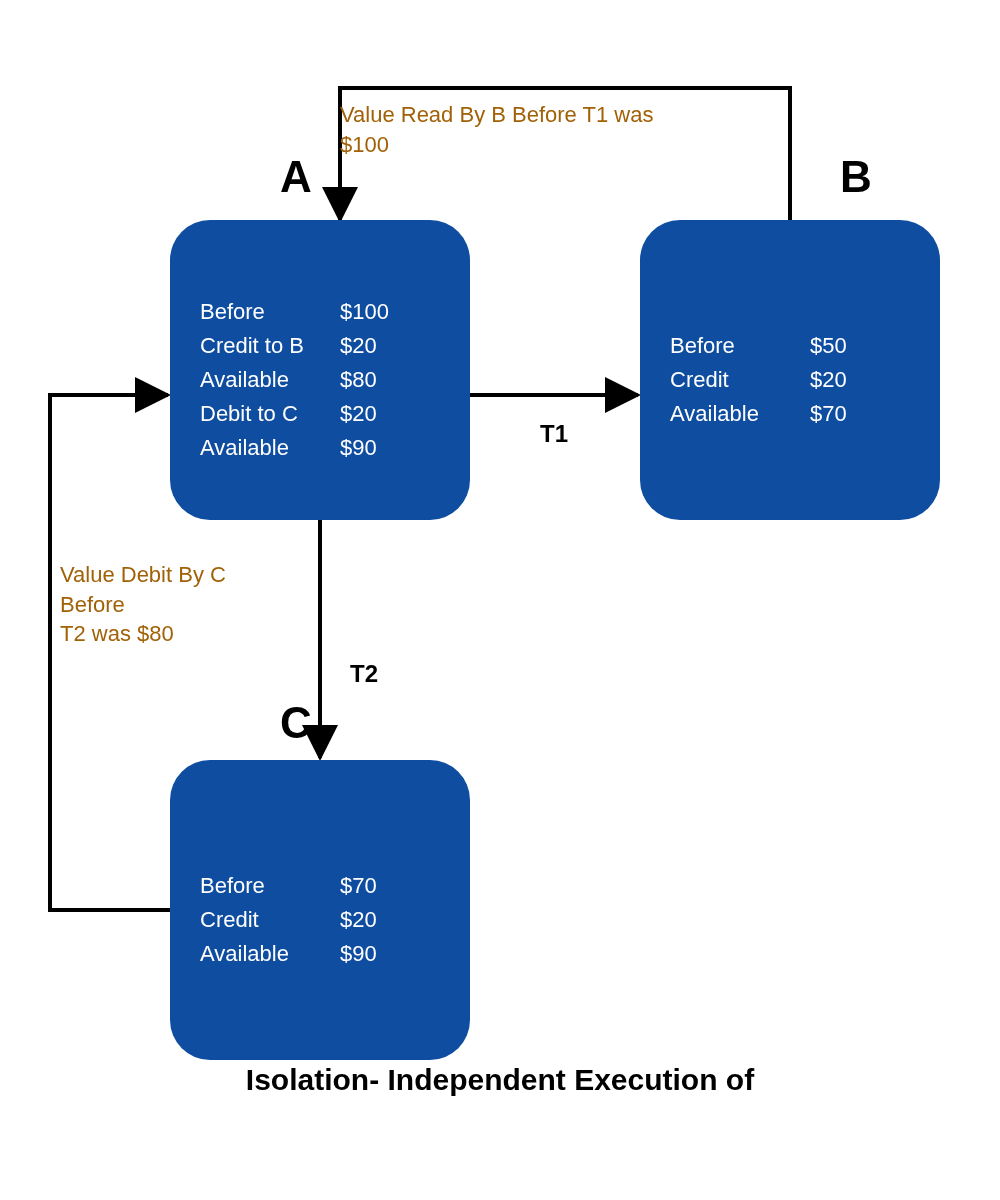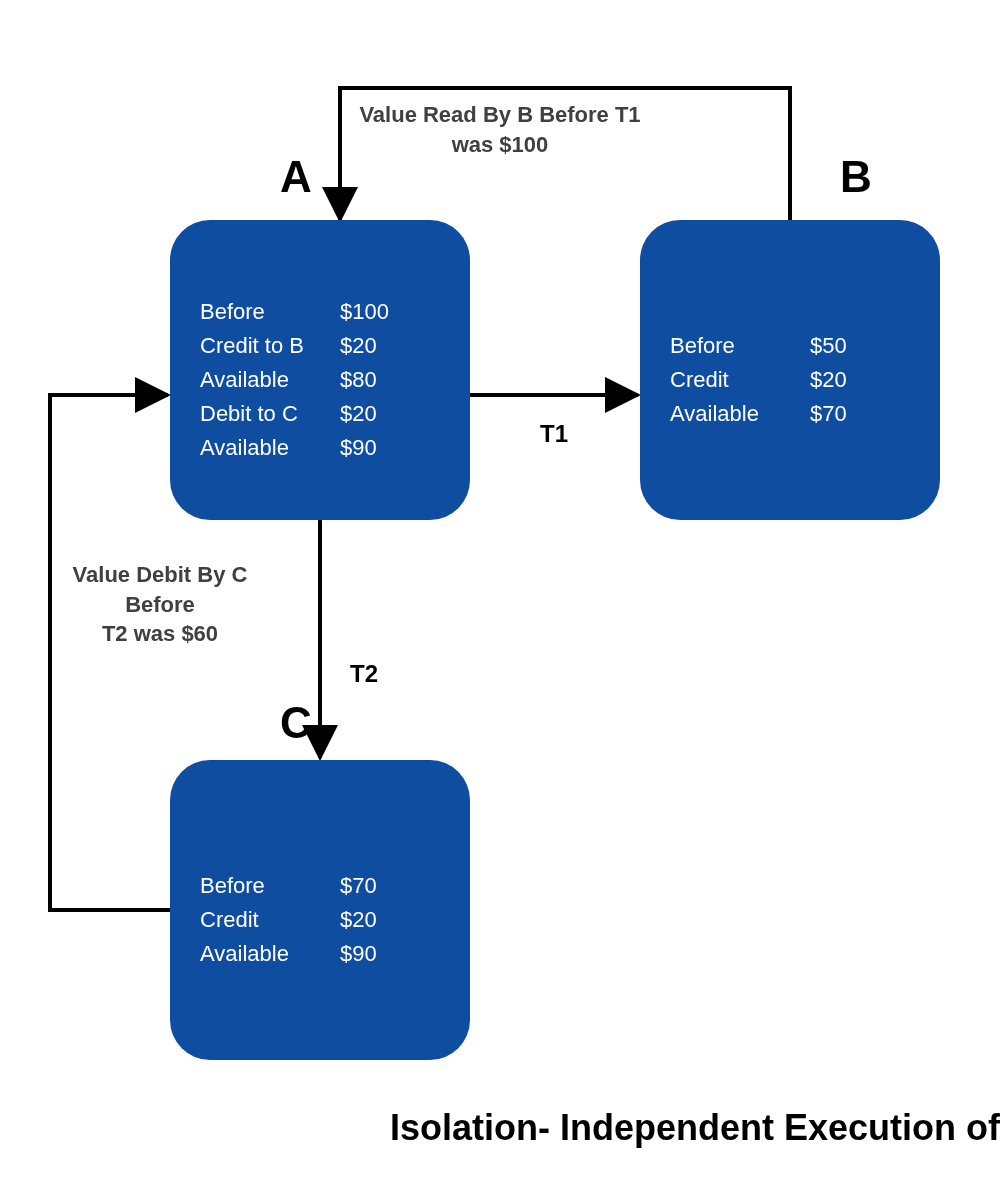--- a/index.html
+++ b/index.html
@@ -42,44 +42,43 @@
     font-weight: 900;
     color: #000;
   }
   .label-a { left: 280px; top: 152px; }
   .label-b { left: 840px; top: 152px; }
   .label-c { left: 280px; top: 698px; }
 
   .anno {
     position: absolute;
     font-size: 22px;
-    font-weight: 700;
-    color: #404040;
-    text-align: center;
+    font-weight: 400;
+    color: #a16207;
     line-height: 1.35;
   }
   .anno-top { left: 340px; top: 100px; width: 320px; }
   .anno-left { left: 60px; top: 560px; width: 200px; }
 
   .edge-label {
     position: absolute;
     font-size: 24px;
     font-weight: 900;
     color: #000;
     text-align: right;
   }
   .t1 { left: 540px; top: 420px; }
   .t2 { left: 350px; top: 660px; }
 
   .caption {
     position: absolute;
     left: 0; right: 0;
-    top: 1104px;
-    text-align: right;
-    font-size: 36px;
+    top: 1060px;
+    text-align: center;
+    font-size: 30px;
     font-weight: 900;
     color: #000;
     line-height: 1.35;
   }
 
   svg.connectors {
     position: absolute;
     left: 0; top: 0;
     width: 1000px; height: 1200px;
     pointer-events: none;
@@ -158,21 +157,21 @@
   <div class="row">
       <span class="lab">Available</span>
       <span class="val">$90</span>
     </div>
 </div>
 
 <div class="anno anno-top">Value Read By B Before T1 was $100</div>
 <div class="anno anno-left">
   <span>Value Debit By C</span><br>
   <span>Before</span><br>
-  <span>T2 was $60</span>
+  <span>T2 was $80</span>
 </div>
 
 <div class="edge-label t1">T1</div>
 <div class="edge-label t2">T2</div>
 
 <div class="caption">
   <span>Isolation- Independent Execution of</span><br>
 </div>
 
 </body></html>

